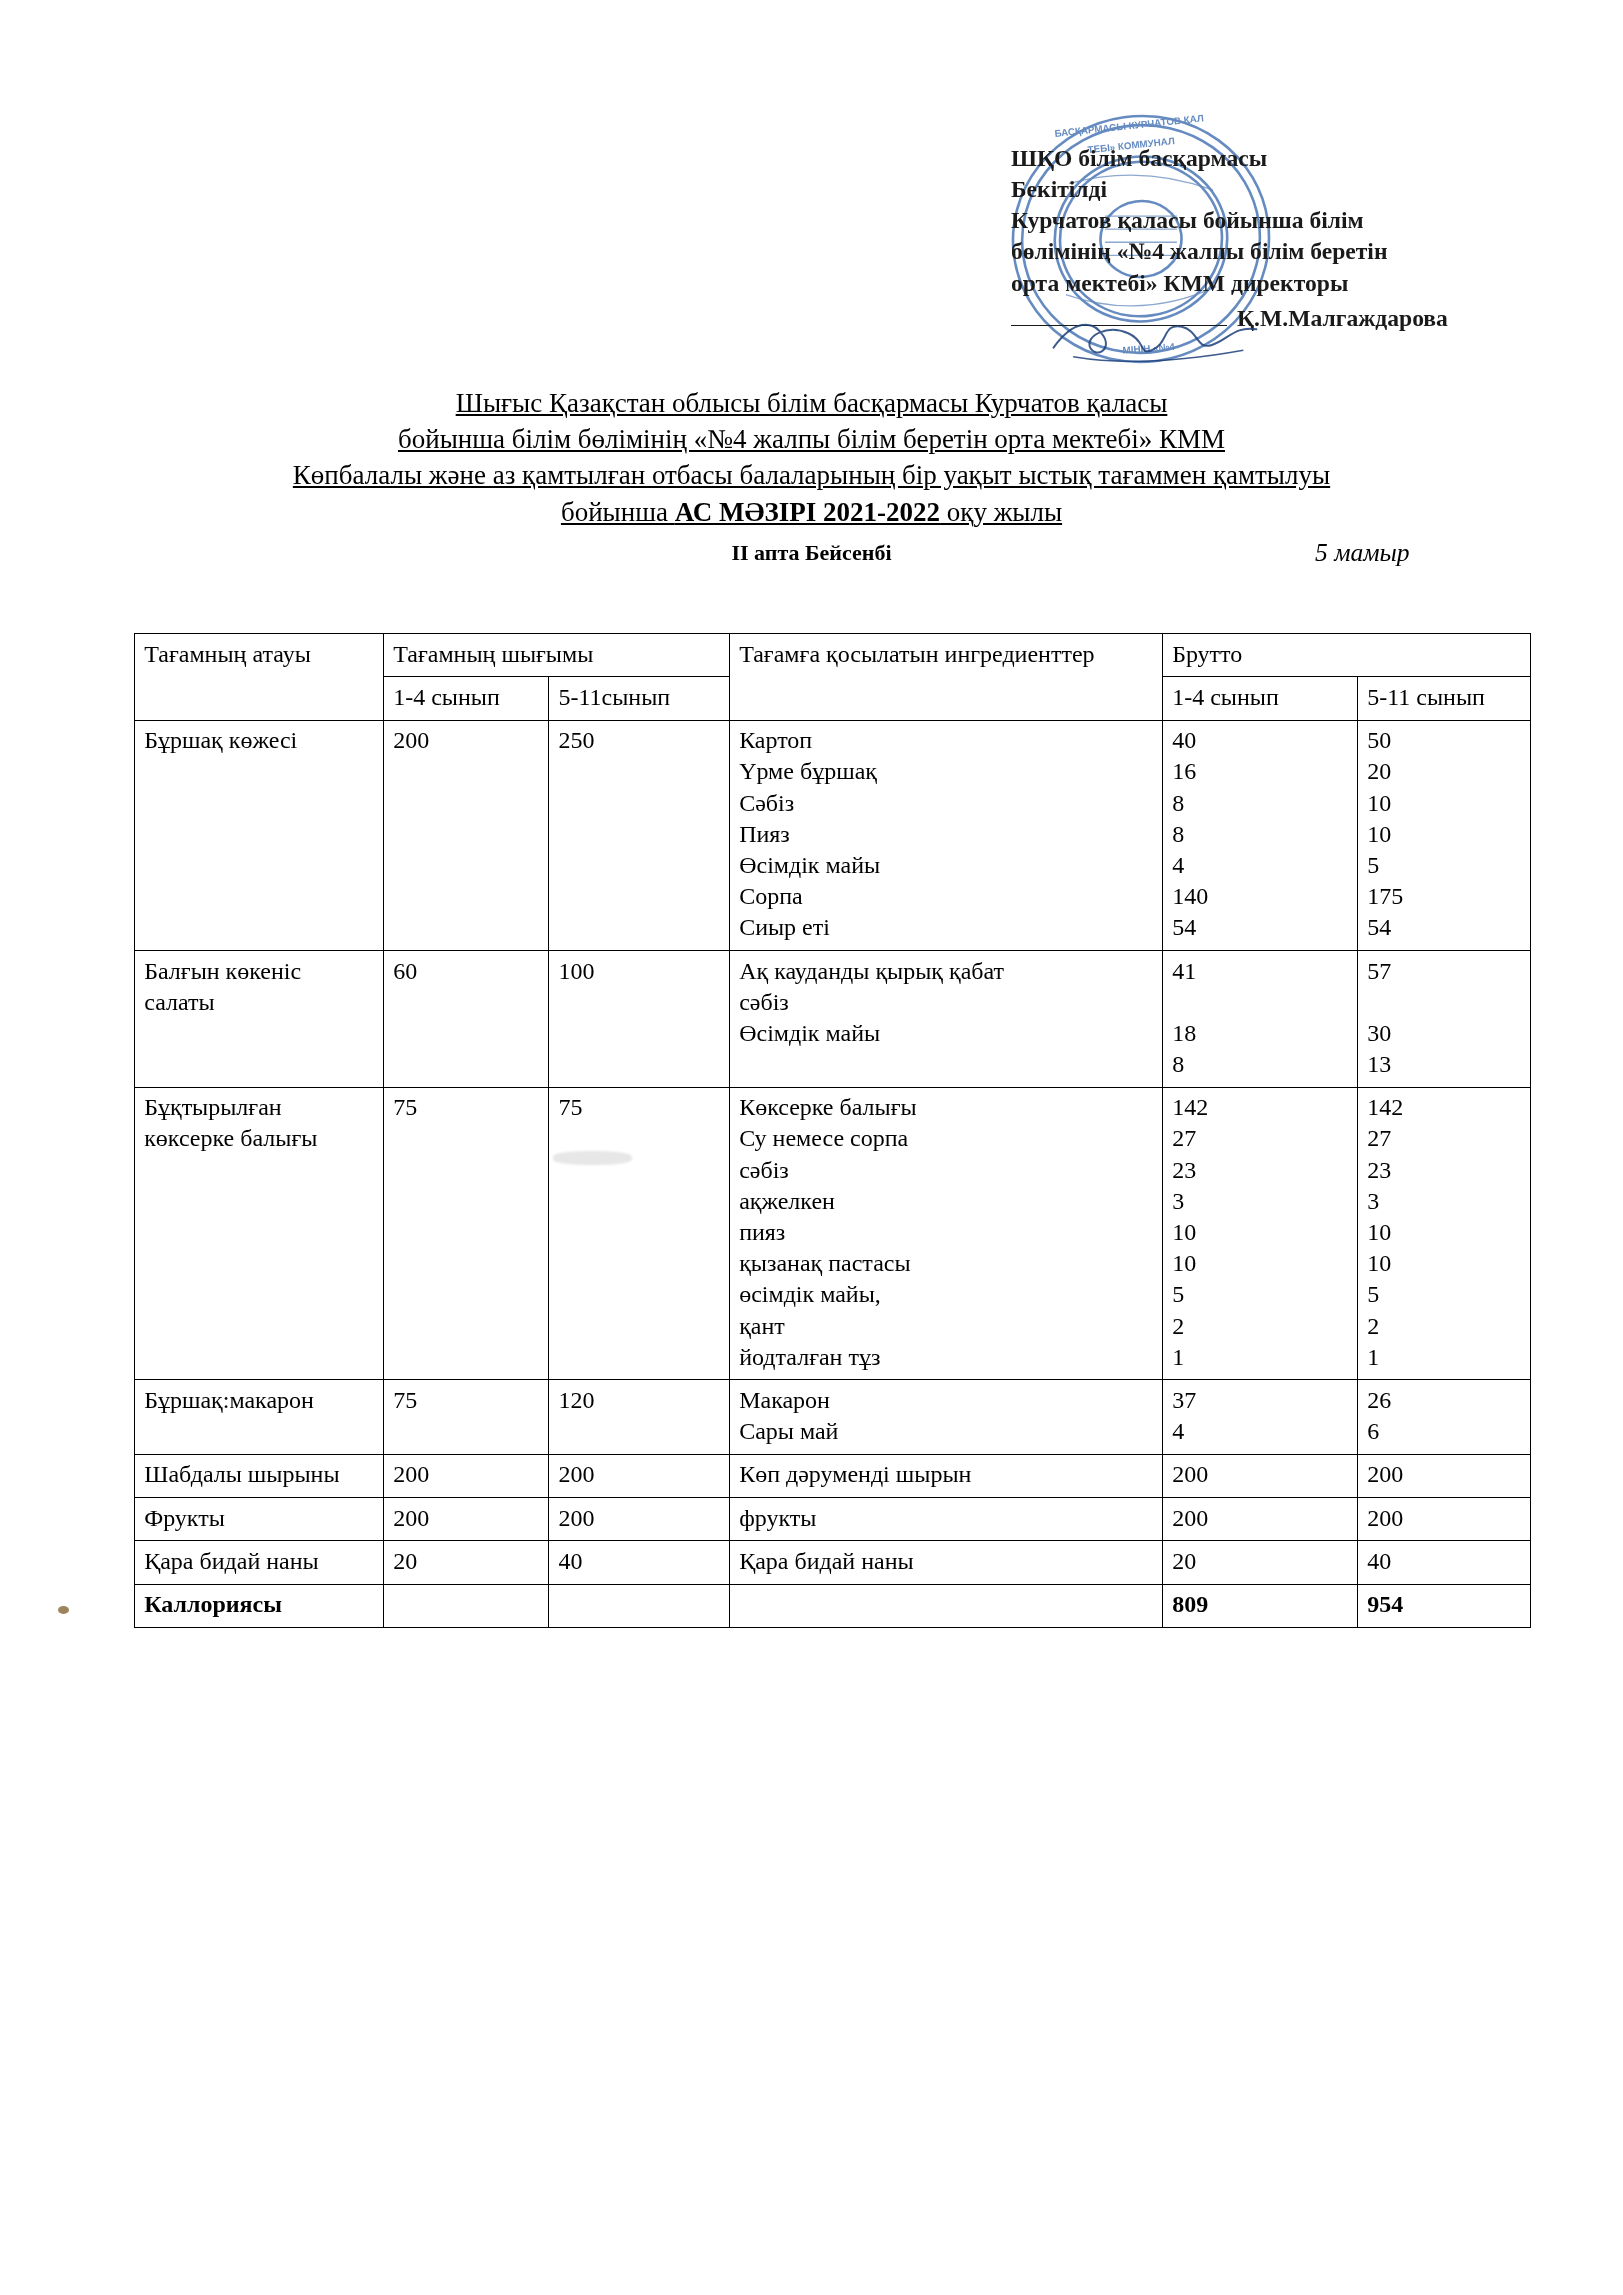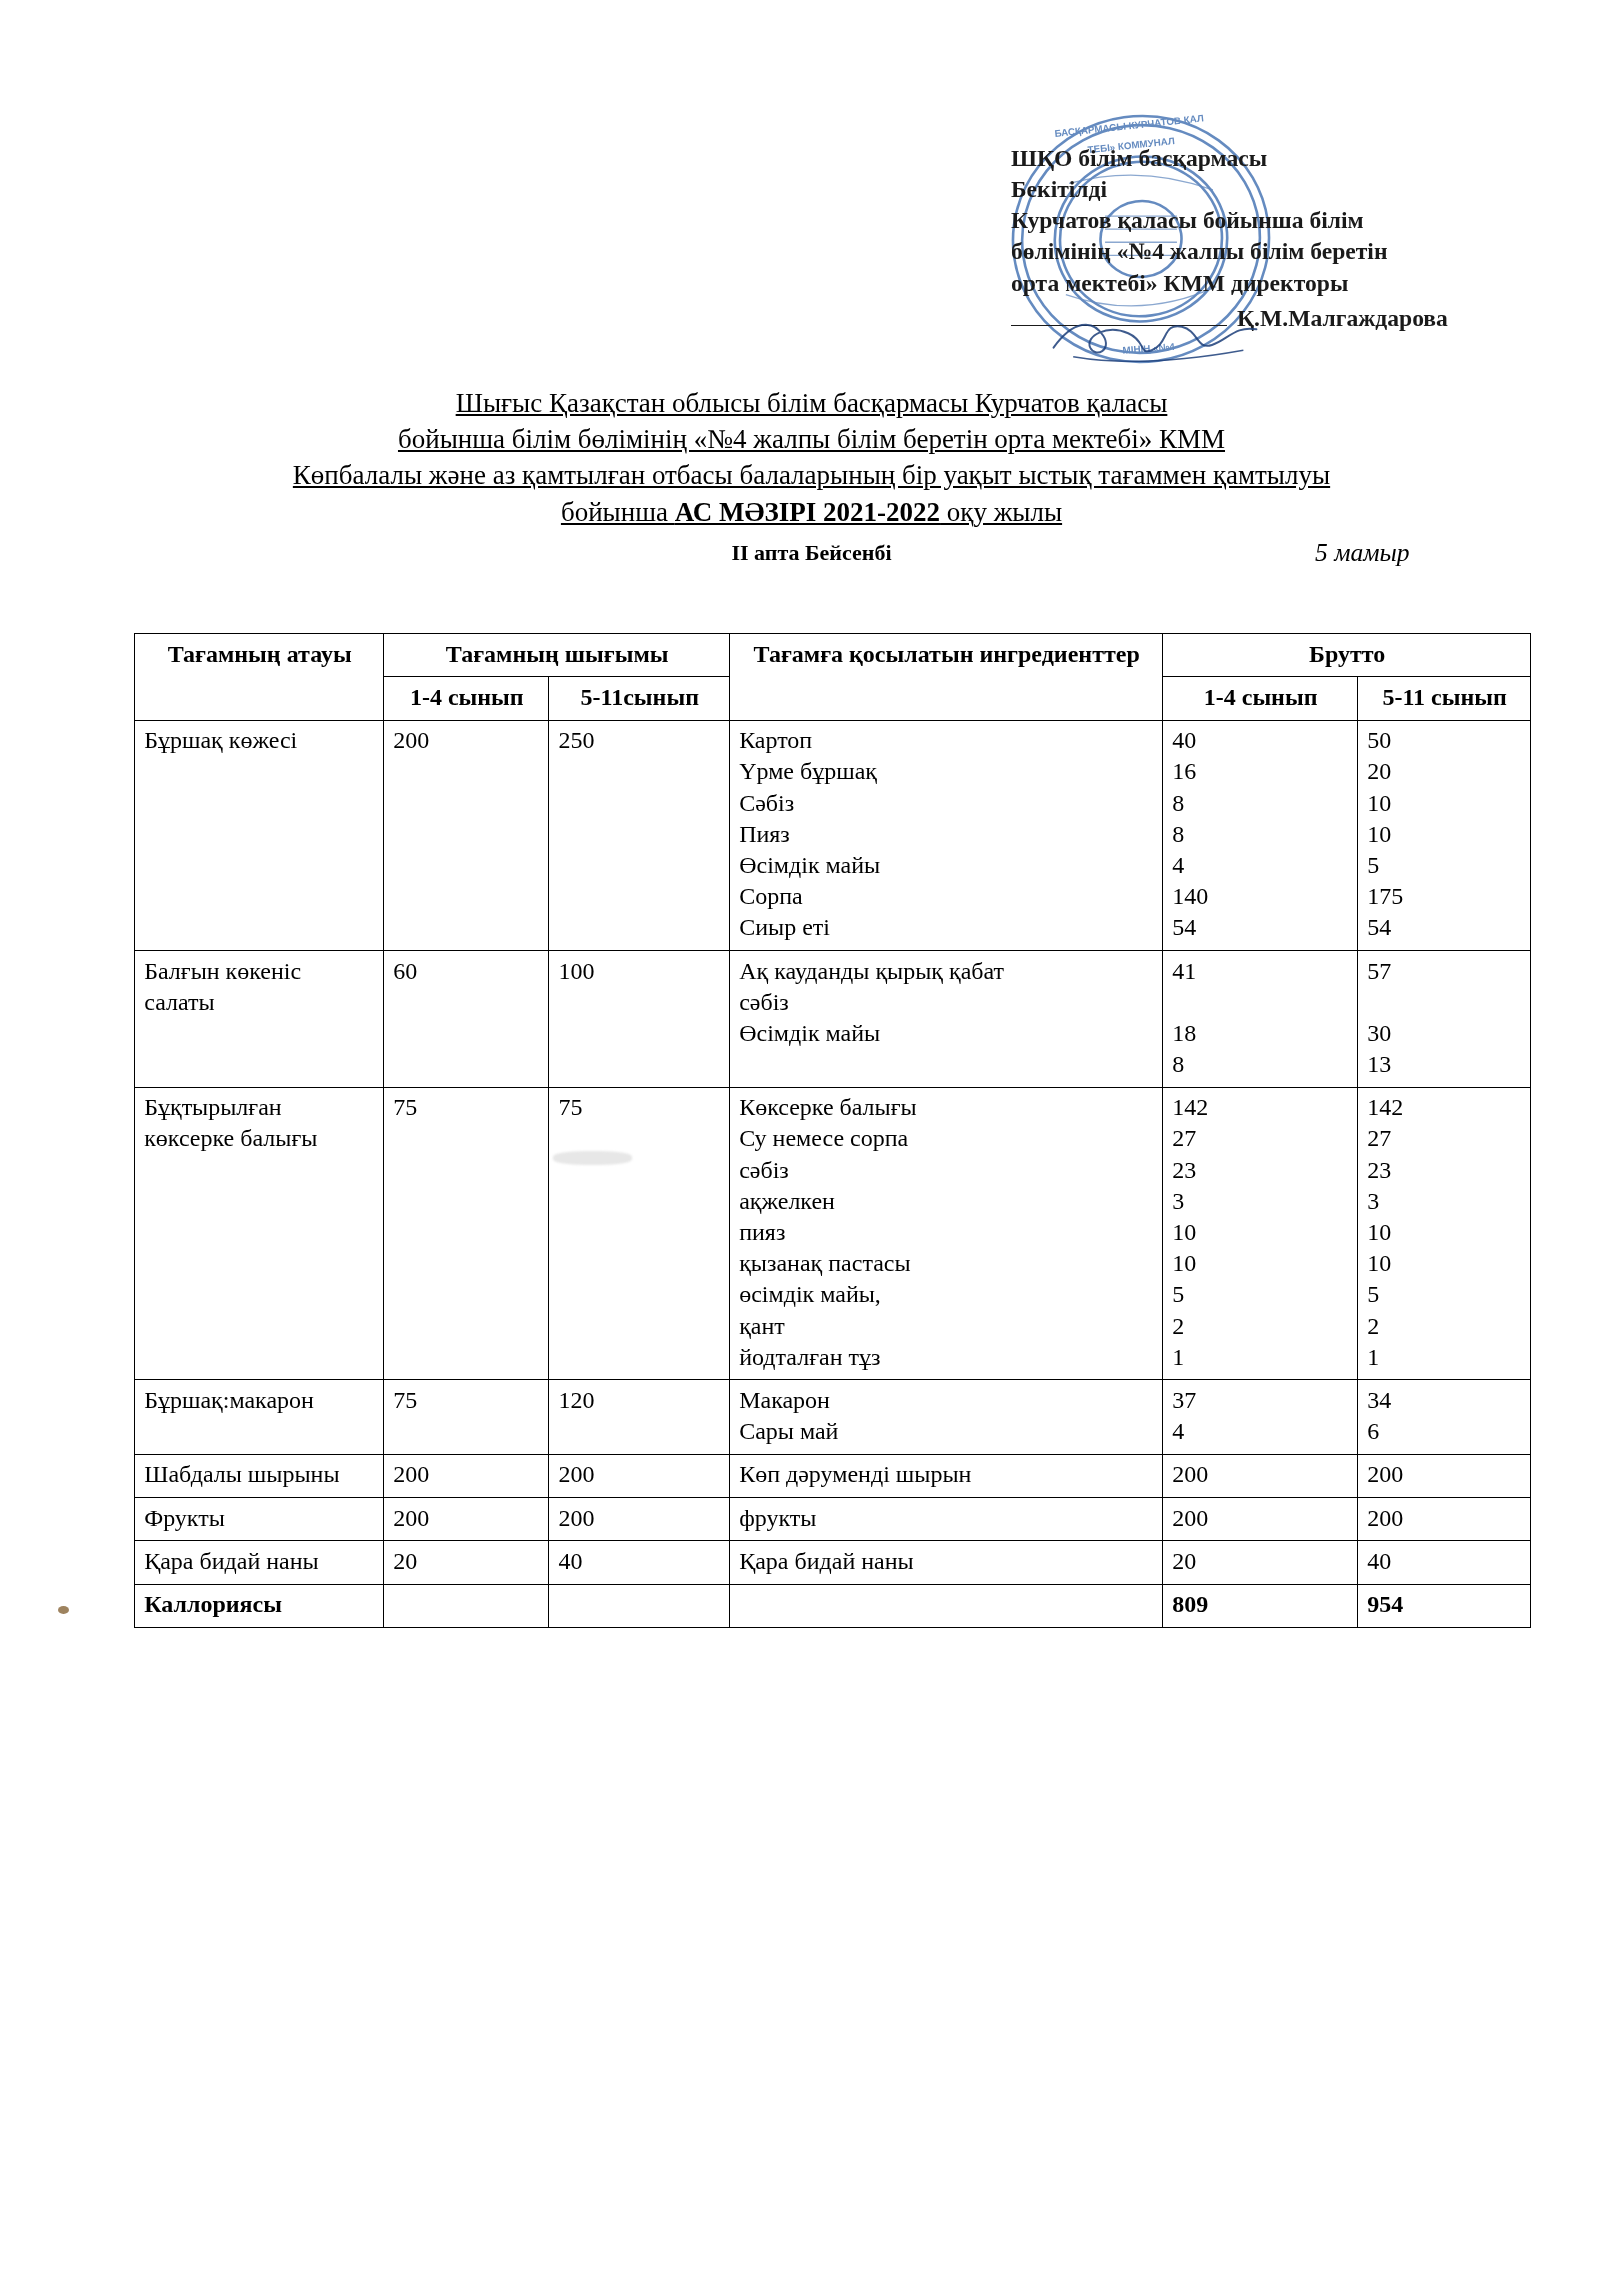--- a/index.html
+++ b/index.html
@@ -123,21 +123,21 @@
     font-size: 24px;
   }
   .menu-table td, .menu-table th {
     border: 1.3px solid #000000;
     vertical-align: top;
     padding: 4.6px 7.9px 6.5px 9.2px;
     font-weight: normal;
     text-align: left;
     line-height: 1.30;
   }
-  .menu-table th { font-weight: bold; text-align: center; }
+  .menu-table th { font-weight: normal; }
 
   .col-name   { width: 226px; }
   .col-out1   { width: 150px; }
   .col-out2   { width: 164px; }
   .col-ingr   { width: 393px; }
   .col-br1    { width: 177px; }
   .col-br2    { width: 157px; }
 
   .ingr-list, .num-list {
     margin: 0;
@@ -370,21 +370,21 @@
             </ul>
           </td>
           <td>
             <ul class="num-list">
               <li>37</li>
               <li>4</li>
             </ul>
           </td>
           <td>
             <ul class="num-list">
-              <li>34</li>
+              <li>26</li>
               <li>6</li>
             </ul>
           </td>
         </tr>
         <tr>
           <td>Шабдалы шырыны</td>
           <td>200</td>
           <td>200</td>
           <td>
             <ul class="ingr-list">

